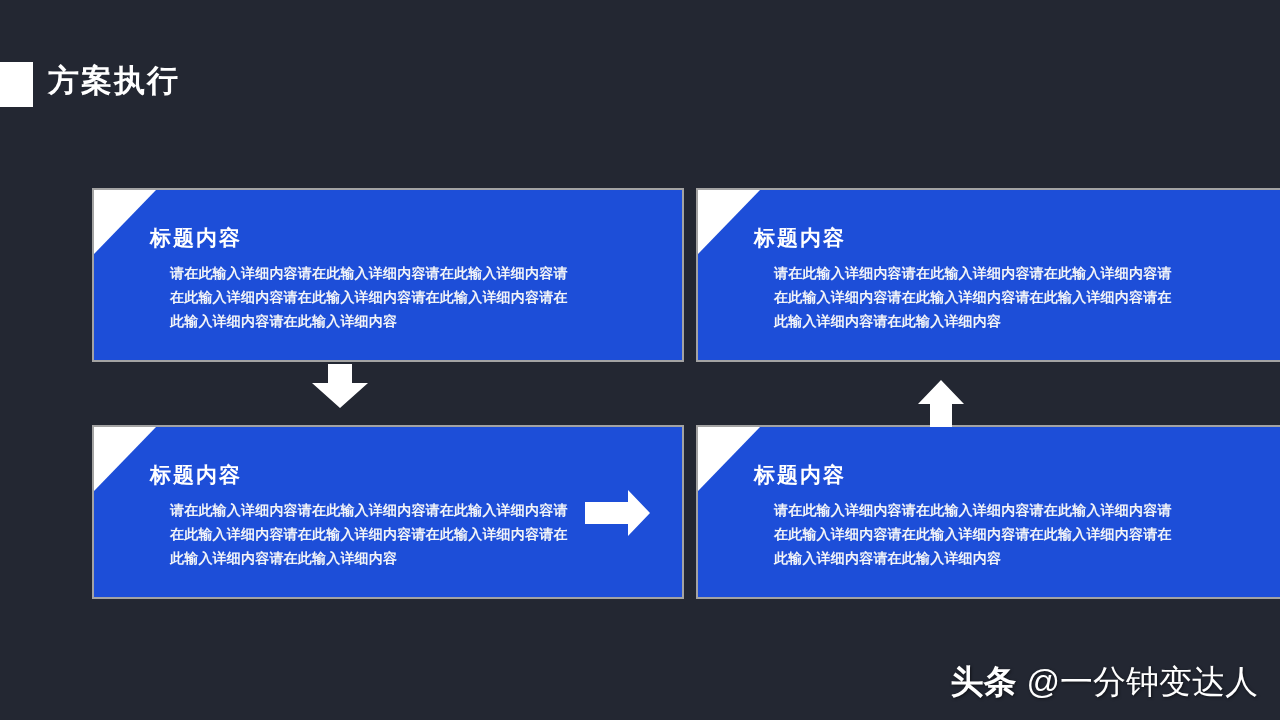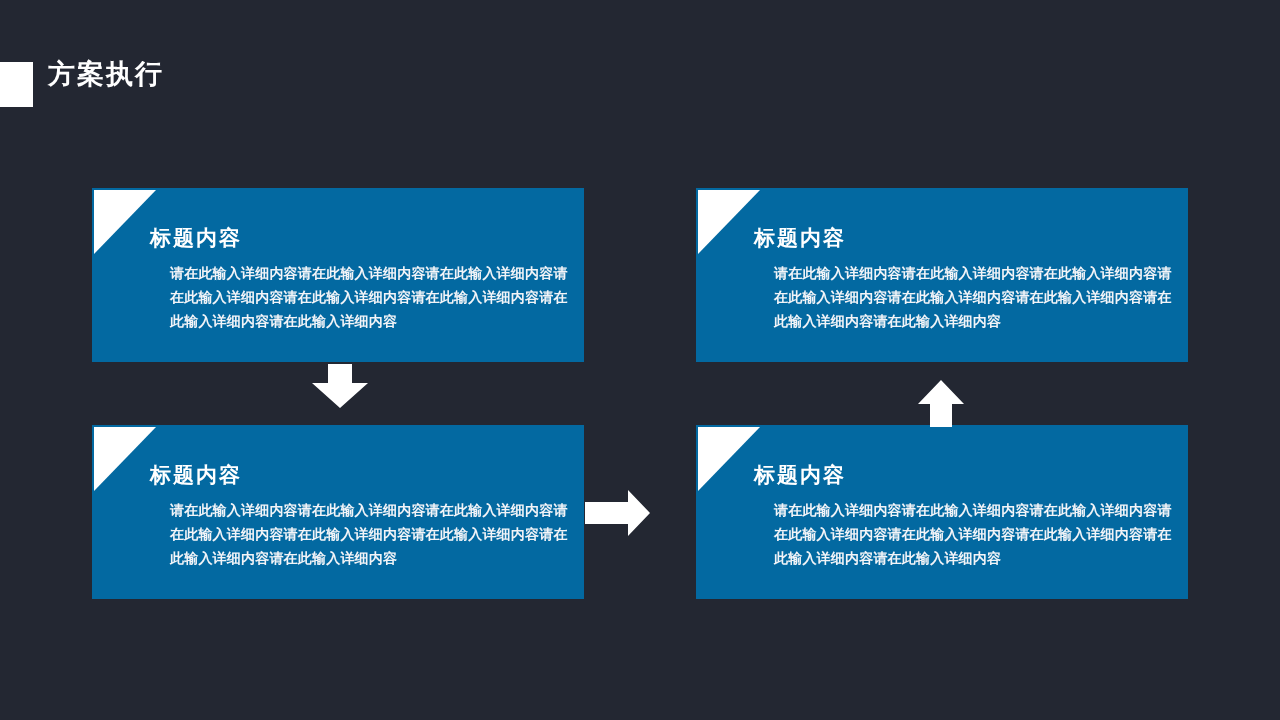--- a/index.html
+++ b/index.html
@@ -16,35 +16,35 @@
   }
   
   .accent-square {
     position: absolute;
     left: 0; top: 62px;
     width: 33px; height: 45px;
     background: #ffffff;
   }
   .page-title {
     position: absolute;
-    left: 48px; top: 60px;
-    font-size: 27px;
+    left: 48px; top: 67px;
+    font-size: 31px;
     line-height: 28px;
     font-weight: bold;
     color: #ffffff;
     letter-spacing: 2px;
   }
   
   .content-box {
     position: absolute;
-    width: 492px;
+    width: 592px;
     height: 174px;
-    border: 2px solid #0369a1;
+    border: 2px solid #a3a3a3;
     box-sizing: border-box;
-    background: #0369a1;
+    background: #1d4ed8;
   }
   .box-1 { left: 92px;  top: 188px; }
   .box-2 { left: 696px; top: 188px; }
   .box-3 { left: 92px;  top: 425px; }
   .box-4 { left: 696px; top: 425px; }
   .corner-ribbon {
     position: absolute;
     left: 0; top: 0;
     width: 62px; height: 64px;
     background: #ffffff;
@@ -159,14 +159,17 @@
     <svg width="65" height="46" viewBox="0 0 65 46">
       <polygon points="0,12 43,12 43,0 65,23 43,46 43,34 0,34"></polygon>
     </svg>
   </div>
   <div class="flow-arrow arrow-up">
     <svg width="46" height="47" viewBox="0 0 46 47">
       <polygon points="23,0 46,24 34,24 34,47 12,47 12,24 0,24"></polygon>
     </svg>
   </div>
 
+  <div class="watermark">
+    <span class="brand">头条</span><span class="handle">@一分钟变达人</span>
+  </div>
 
 </div>
 
 </body></html>

